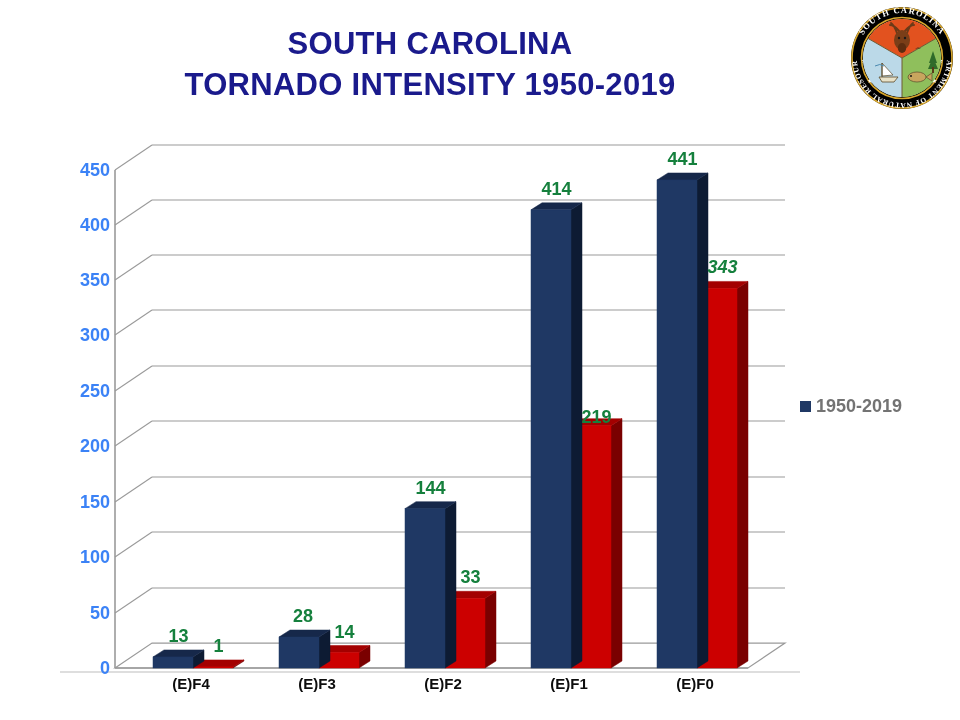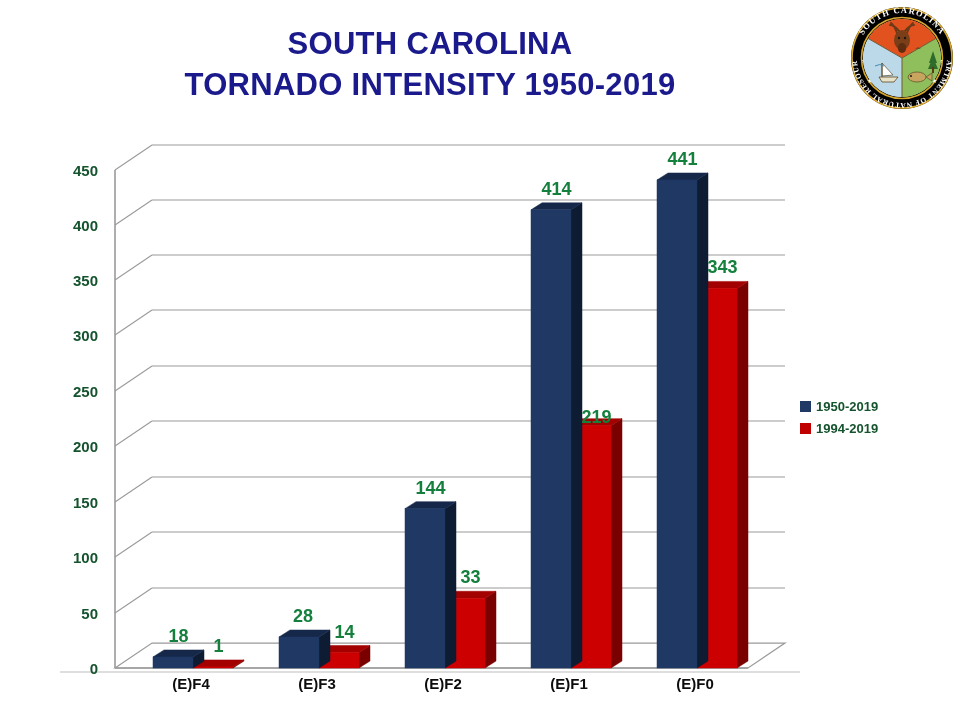--- a/index.html
+++ b/index.html
@@ -52,26 +52,26 @@
     left: 0;
     top: 0;
     width: 960px;
     height: 720px;
   }
   #plot-svg { position: absolute; left:0; top:0; }
 
   
   .ytick {
     position: absolute;
-    right: 12px;
+    right: 0;
     width: 60px;
     text-align: right;
-    font-size: 15px;
-    font-weight: bold;
-    color: #14532d;
+    font-size: 18px;
+    font-weight: bold;
+    color: #3b82f6;
     transform: translateY(-50%);
   }
   #ylabels {
     position: absolute;
     left: 48px;
     top: 0;
     width: 62px;
     height: 720px;
   }
   .xtick {
@@ -110,23 +110,23 @@
     height: 20px;
     margin-bottom: 2px;
   }
   .legend-swatch {
     width: 11px;
     height: 11px;
     margin-right: 5px;
     flex: 0 0 auto;
   }
   .legend-label {
-    font-size: 13px;
-    font-weight: bold;
-    color: #14532d;
+    font-size: 18px;
+    font-weight: bold;
+    color: #737373;
     white-space: nowrap;
   }
 </style>
 </head>
 <body>
 
 <div id="slide">
 
   <div id="title-block">
     <span class="tline">SOUTH CAROLINA</span>
@@ -315,36 +315,32 @@
     </div>
 
     <div class="xtick" style="left:191px">(E)F4</div>
     <div class="xtick" style="left:317px">(E)F3</div>
     <div class="xtick" style="left:443px">(E)F2</div>
     <div class="xtick" style="left:569px">(E)F1</div>
     <div class="xtick" style="left:695px">(E)F0</div>
 
     <div id="vlabels">
         <div class="vlabel" style="left: 218.5px; top: 635.893px;">1</div>
-        <div class="vlabel" style="left: 178.5px; top: 625.933px;">18</div>
+        <div class="vlabel" style="left: 178.5px; top: 625.933px;">13</div>
         <div class="vlabel" style="left: 344.5px; top: 621.507px;">14</div>
         <div class="vlabel" style="left: 303px; top: 606.013px;">28</div>
         <div class="vlabel" style="left: 470.5px; top: 567.28px;">33</div>
         <div class="vlabel" style="left: 430.5px; top: 477.64px;">144</div>
         <div class="vlabel" style="left: 596.5px; top: 394.64px; margin-top: 12px;">219</div>
         <div class="vlabel" style="left: 556.5px; top: 178.84px;">414</div>
-        <div class="vlabel" style="left: 722.5px; top: 257.413px;">343</div>
+        <div class="vlabel" style="left: 722.5px; top: 257.413px; font-style: italic;">343</div>
         <div class="vlabel" style="left: 682.5px; top: 148.96px;">441</div>
       </div>
 
     <div id="legend">
       <div class="legend-row">
         <span class="legend-swatch" style="background: rgb(31, 56, 100);"></span>
         <span class="legend-label">1950-2019</span>
       </div>
-      <div class="legend-row">
-        <span class="legend-swatch" style="background: rgb(192, 0, 0);"></span>
-        <span class="legend-label">1994-2019</span>
-      </div>
     </div>
 
   </div>
 </div>
 
 </body></html>

